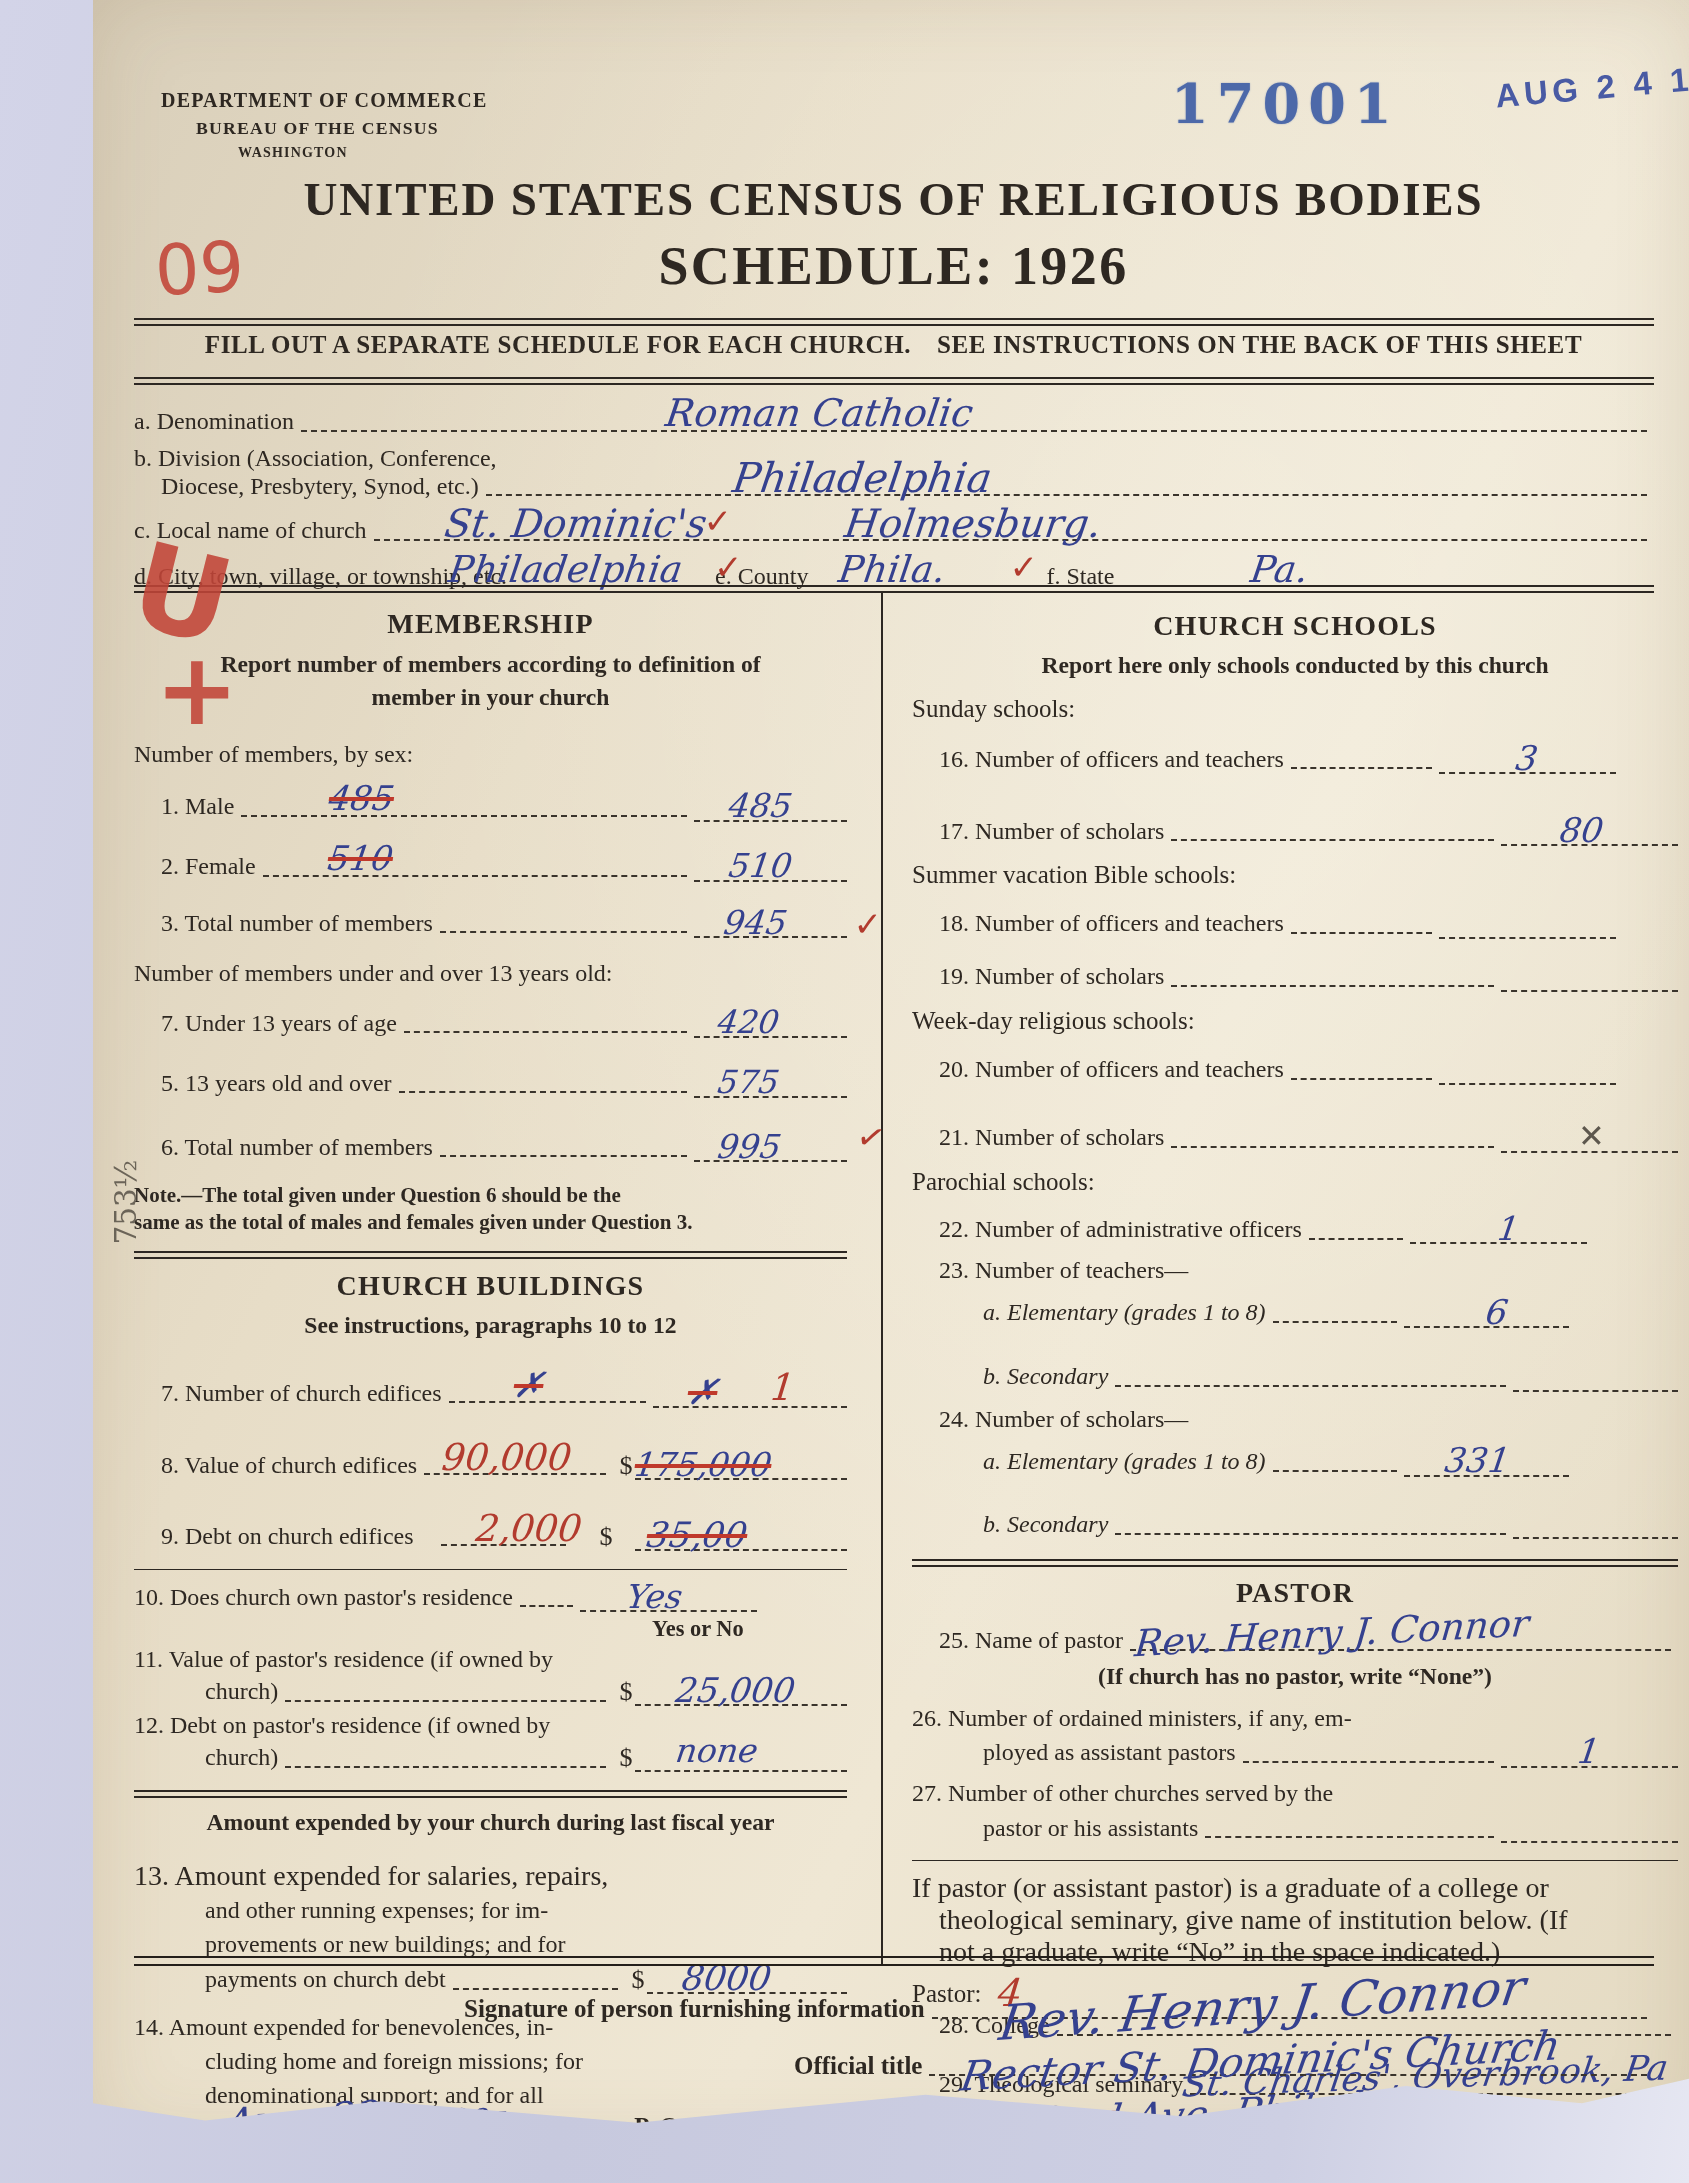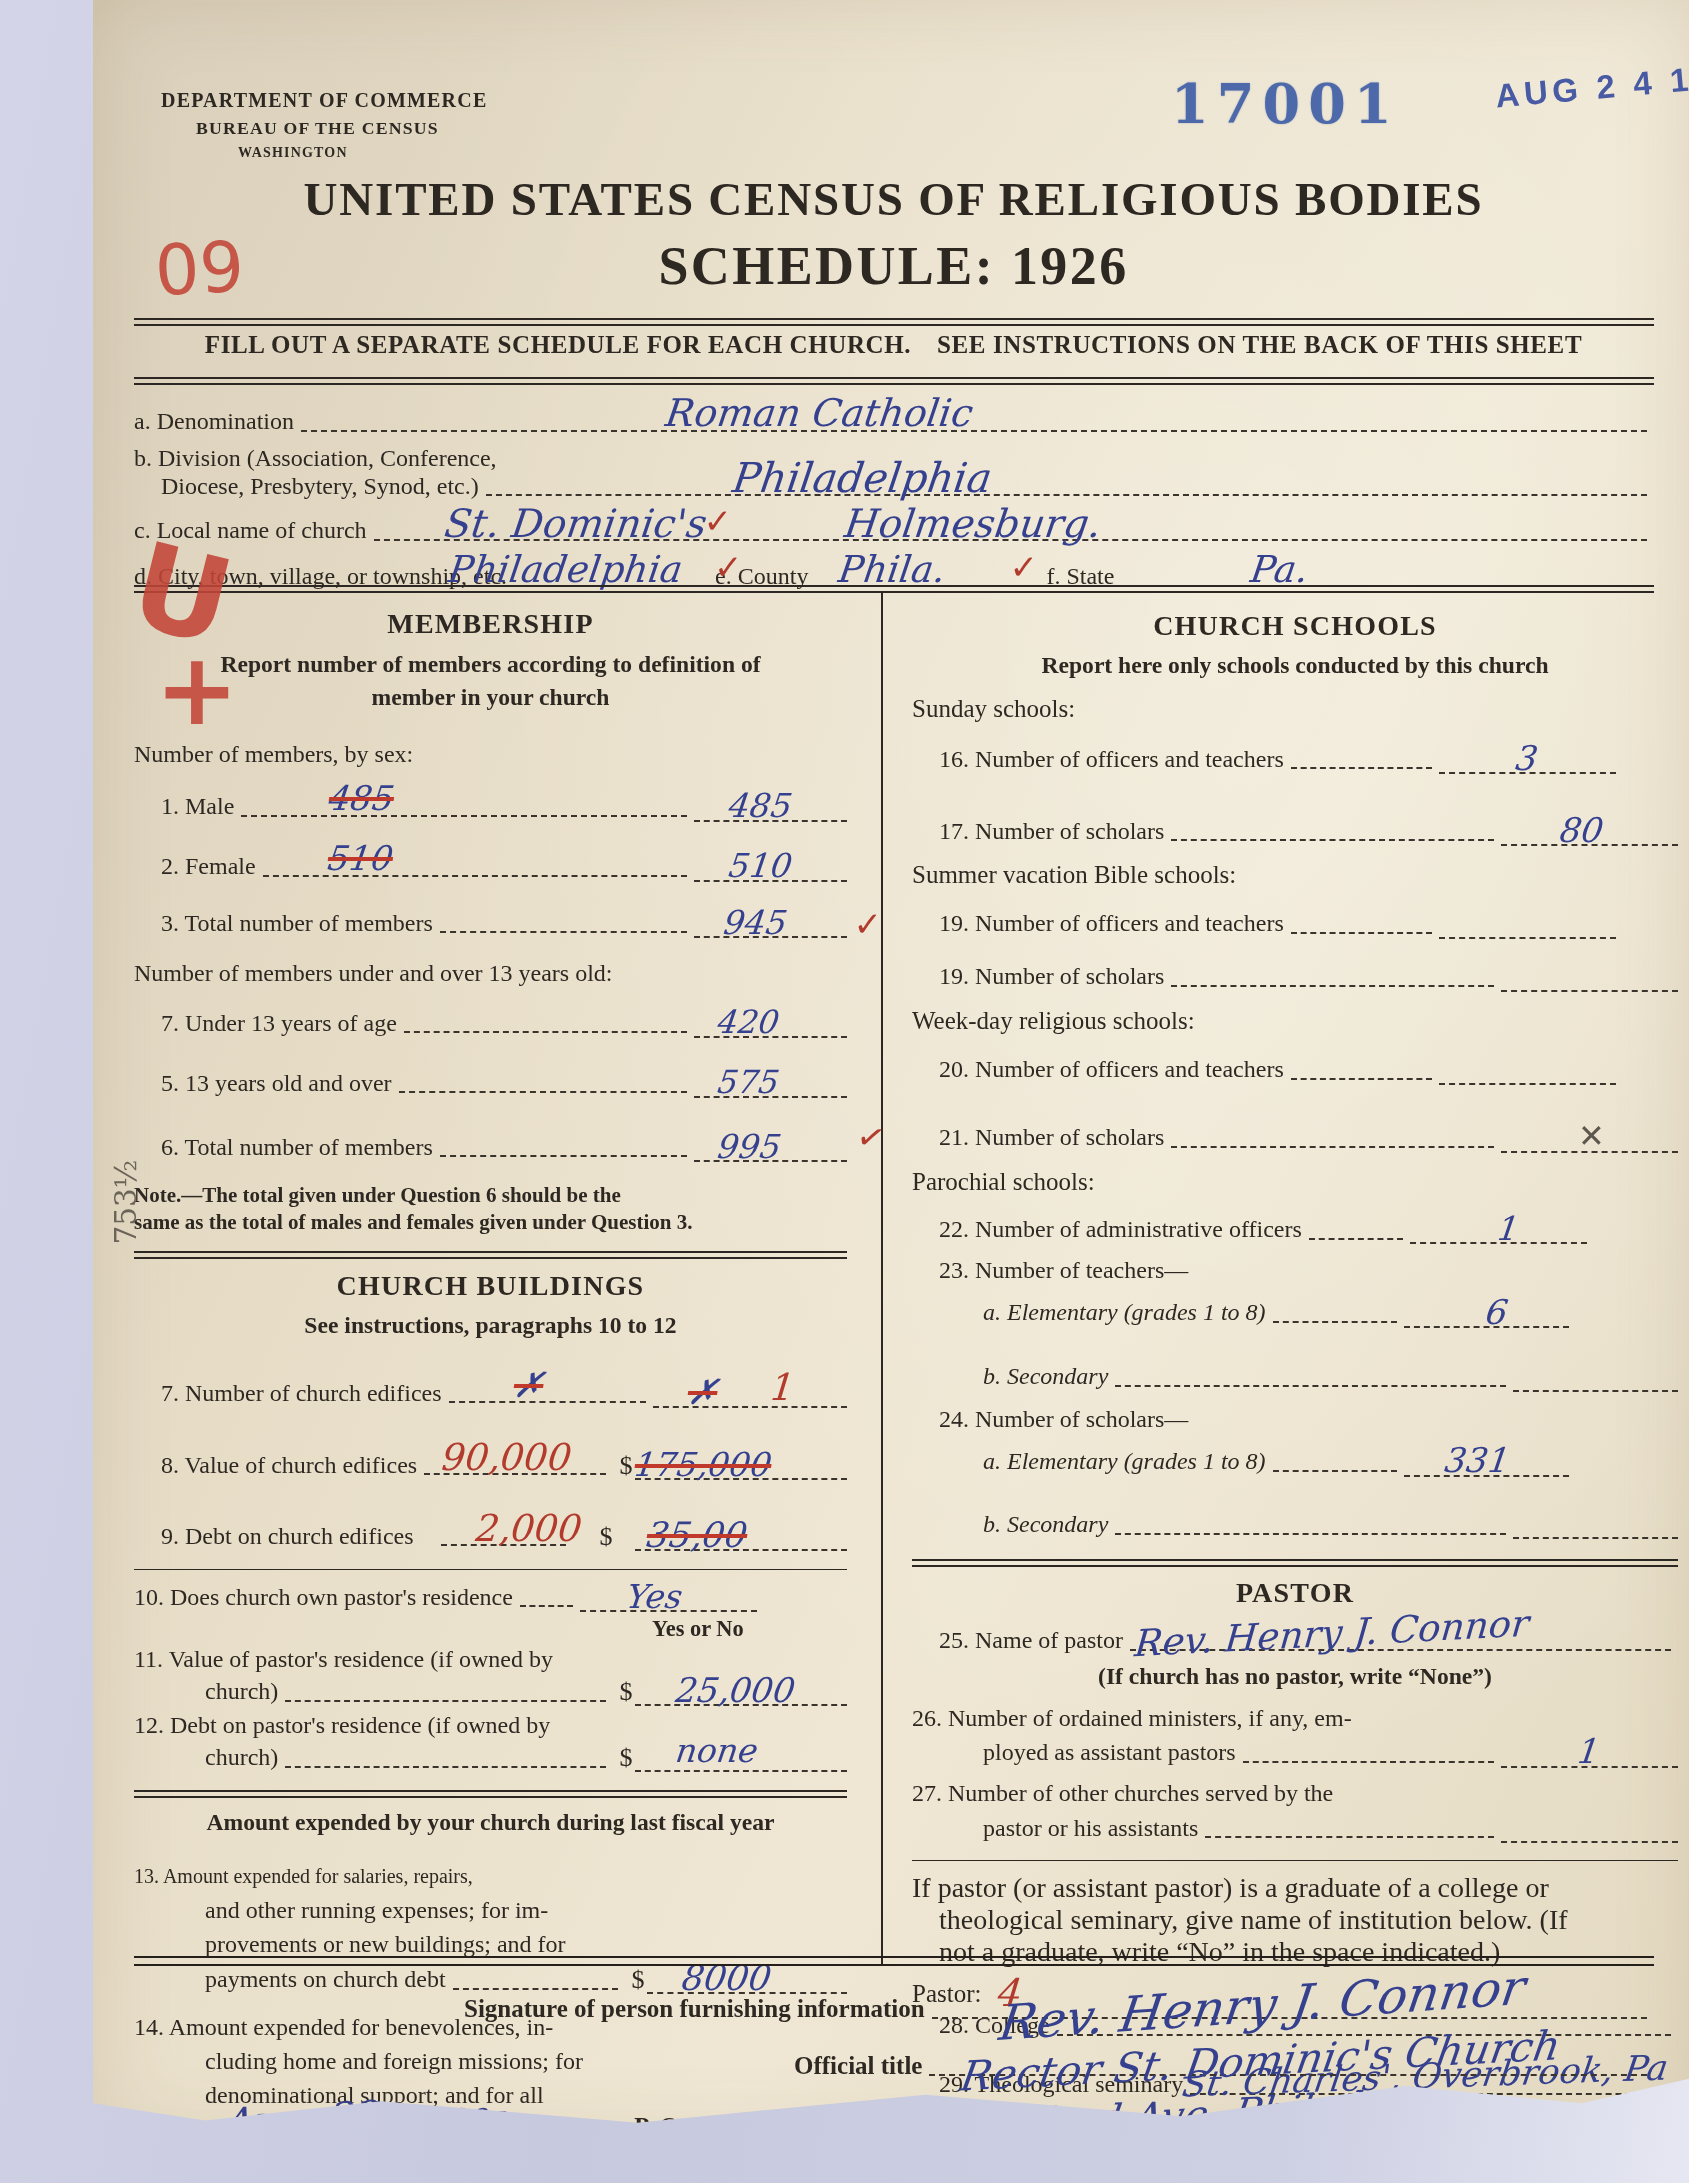--- a/index.html
+++ b/index.html
@@ -280,21 +280,21 @@
             <span class="hw onblank" style="left:41px;font-size:33px;bottom:4.7px;">none</span>
           </span>
         </div>
       </div>
 
       <div class="rule-d" style="margin-top:17.7px;"></div>
 
       <div class="sec-sub" style="margin-top:8.2px;">Amount expended by your church during last fiscal year</div>
 
       <div style="margin-top:20px;">
-        <div style="font-size:20px;line-height:34px;">13. Amount expended for salaries, repairs,</div>
+        <div style="font-size:28px;line-height:34px;">13. Amount expended for salaries, repairs,</div>
         <div class="ind2" style="font-size:24px;line-height:34px;">and other running expenses; for im-</div>
         <div class="ind2" style="font-size:24px;line-height:34px;">provements or new buildings; and for</div>
         <div class="prow">
           <span class="ind2">payments on church debt</span>
           <span class="leader"></span>
           <span class="dollar">$</span>
           <span class="blank" style="width:200px;">
             <span class="hw onblank" style="left:35px;font-size:35px;">8000</span>
           </span>
         </div>
@@ -335,21 +335,21 @@
         <span>17. Number of scholars</span>
         <span class="leader"></span>
         <span class="blank" style="width:177px;">
           <span class="hw onblank" style="left:59px;font-size:34px;">80</span>
         </span>
       </div>
 
       <div class="grp" style="margin-top:15.3px;">Summer vacation Bible schools:</div>
 
       <div class="prow ind" style="margin-top:16.5px;">
-        <span>19. Number of officers and teachers</span>
+        <span>18. Number of officers and teachers</span>
         <span class="leader-fixed" style="width:141px;"></span>
         <span class="blank" style="width:177px;">
           <span class="hw onblank"></span>
         </span>
       </div>
 
       <div class="prow ind" style="margin-top:20px;">
         <span>19. Number of scholars</span>
         <span class="leader"></span>
         <span class="blank" style="width:177px;">

